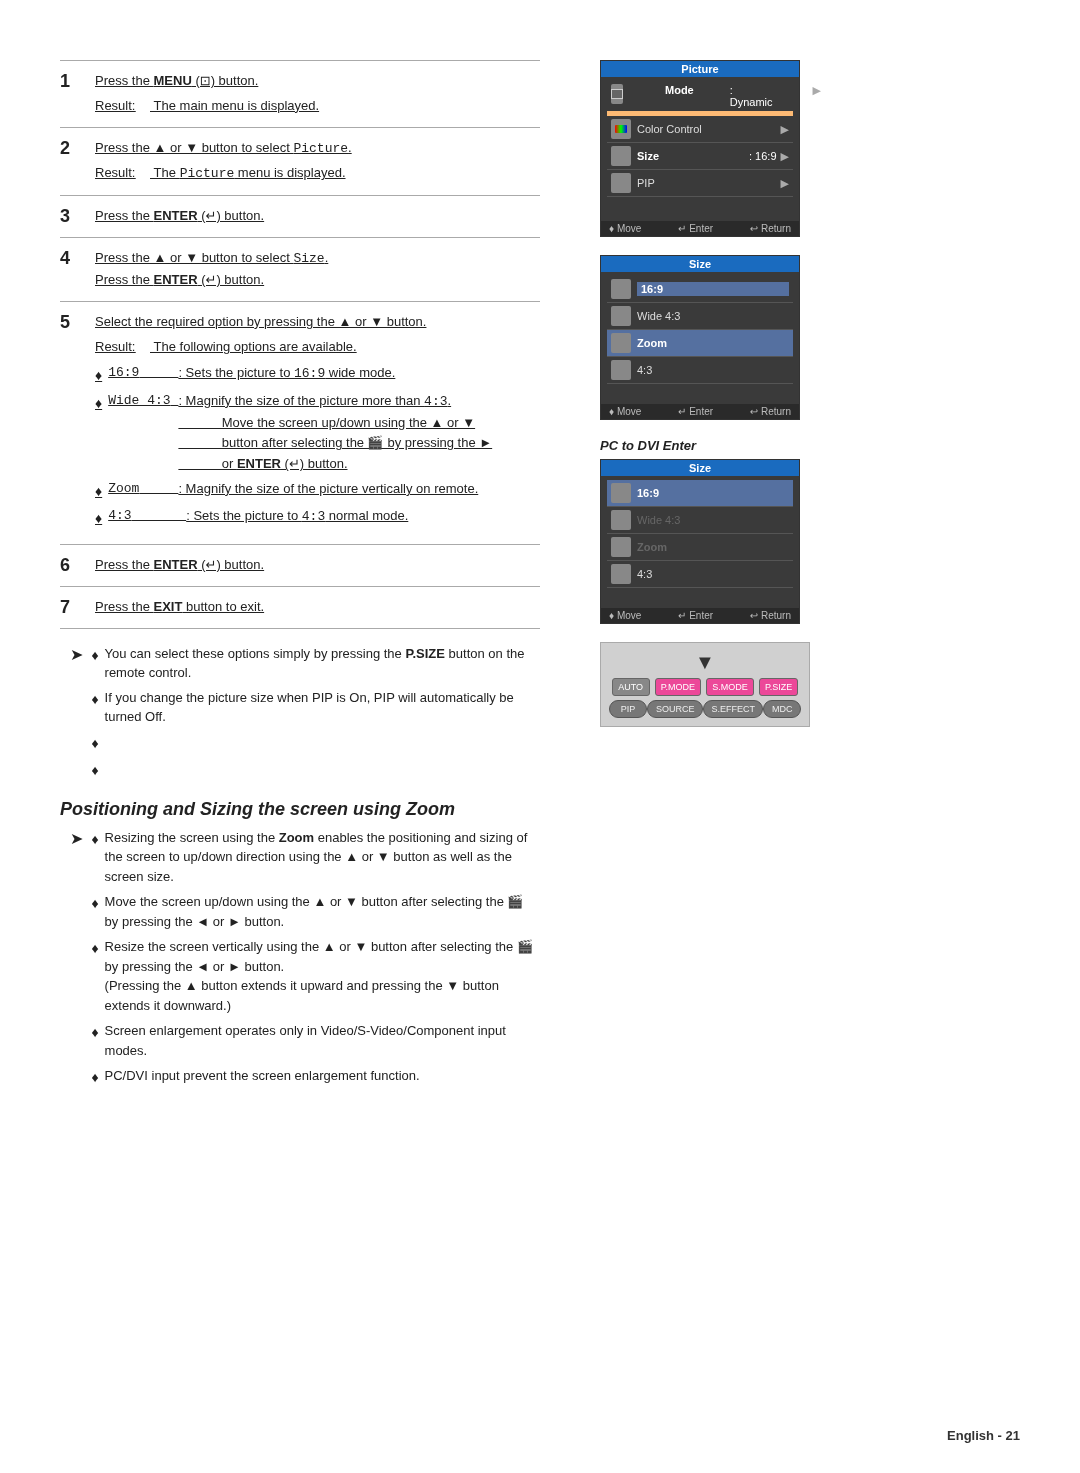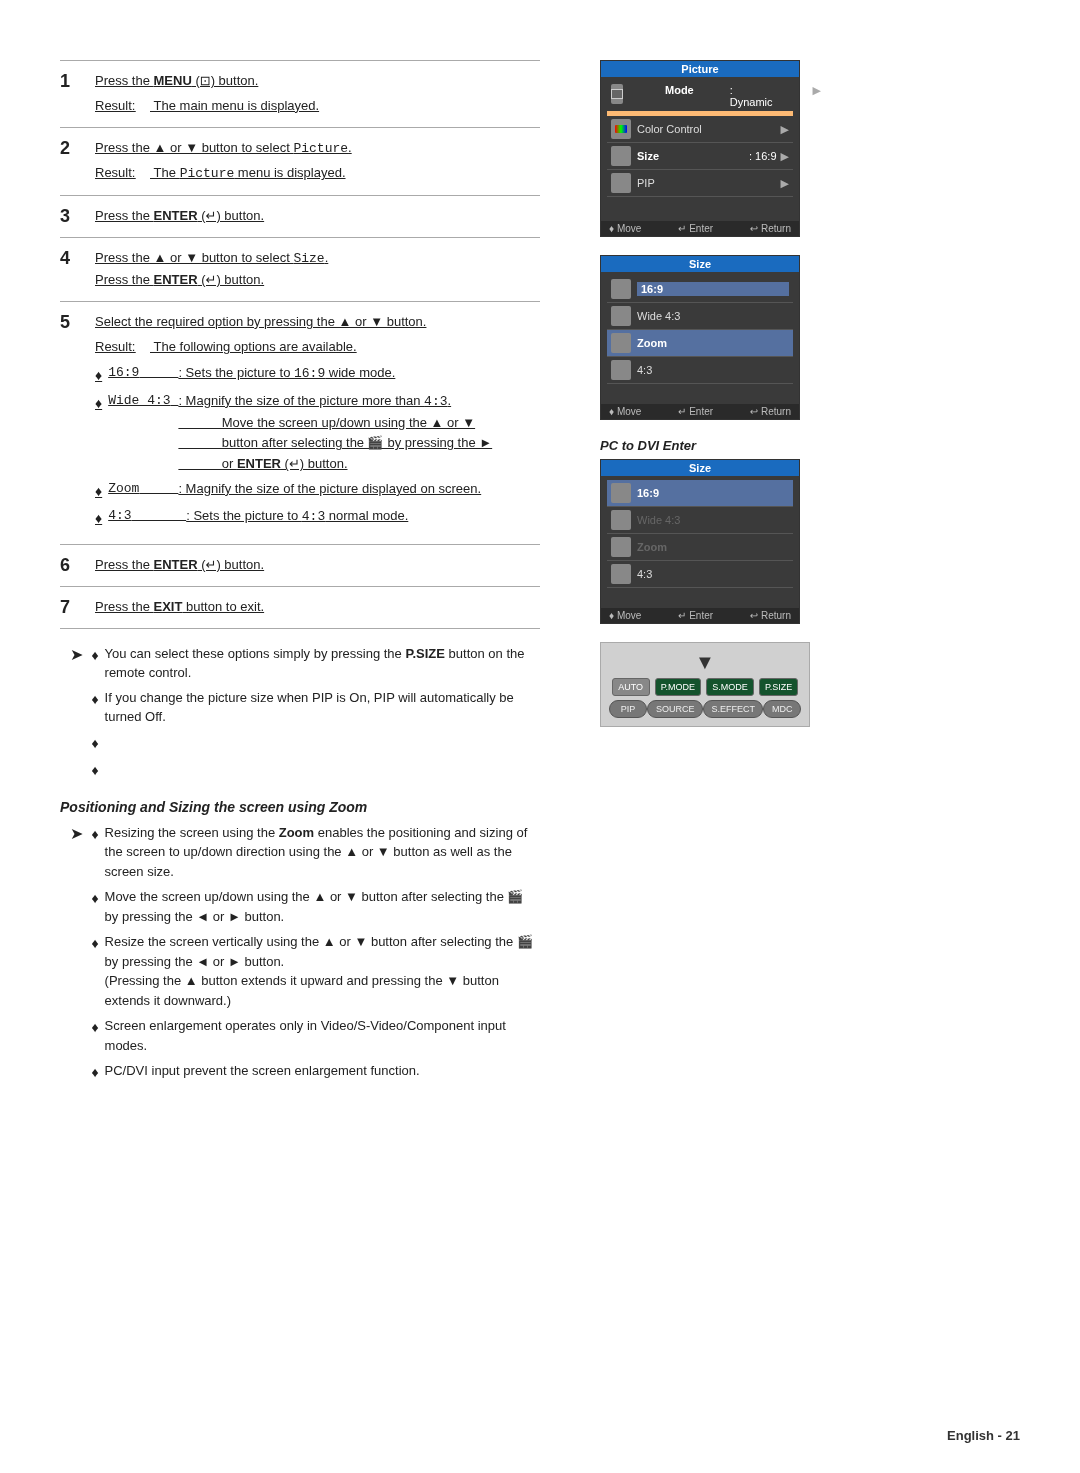--- a/index.html
+++ b/index.html
@@ -127,21 +127,21 @@
       font-family: 'Courier New', monospace;
     }
 
     
     .positioning-section {
       margin-top: 18px;
     }
     .positioning-title {
       font-style: italic;
       font-weight: bold;
-      font-size: 14px;
+      font-size: 18px;
       margin-bottom: 8px;
     }
     .positioning-rows {
       padding-left: 10px;
     }
     .pos-row {
       display: flex;
       align-items: flex-start;
       margin-bottom: 8px;
       font-size: 13px;
@@ -219,21 +219,21 @@
       background: #888;
       color: #fff;
       border: 1px solid #666;
       border-radius: 3px;
       font-size: 9px;
       padding: 3px 5px;
       text-align: center;
       min-width: 38px;
     }
     .remote-btn.dark {
-      background: #14532d;
+      background: #ec4899;
     }
     .remote-oval-row {
       display: flex;
       justify-content: space-around;
     }
     .remote-oval {
       background: #777;
       border: 1px solid #555;
       border-radius: 10px;
       font-size: 9px;
@@ -322,21 +322,21 @@
               <span class="diamond-bullet">♦</span>
               <span class="sub-bullet-label"><span class="monospace">Wide 4:3</span>&nbsp;</span>
               <span>: Magnify the size of the picture more than <span class="monospace">4:3</span>.<br>
               &nbsp;&nbsp;&nbsp;&nbsp;&nbsp;&nbsp;&nbsp;&nbsp;&nbsp;&nbsp;&nbsp;&nbsp;Move the screen up/down using the ▲ or ▼<br>
               &nbsp;&nbsp;&nbsp;&nbsp;&nbsp;&nbsp;&nbsp;&nbsp;&nbsp;&nbsp;&nbsp;&nbsp;button after selecting the 🎬 by pressing the ►<br>
               &nbsp;&nbsp;&nbsp;&nbsp;&nbsp;&nbsp;&nbsp;&nbsp;&nbsp;&nbsp;&nbsp;&nbsp;or <strong>ENTER</strong> (↵) button.</span>
             </div>
             <div class="sub-bullet-row">
               <span class="diamond-bullet">♦</span>
               <span class="sub-bullet-label"><span class="monospace">Zoom</span>&nbsp;&nbsp;&nbsp;&nbsp;&nbsp;</span>
-              <span>: Magnify the size of the picture displayed on screen.</span>
+              <span>: Magnify the size of the picture vertically on remote.</span>
             </div>
             <div class="sub-bullet-row">
               <span class="diamond-bullet">♦</span>
               <span class="sub-bullet-label"><span class="monospace">4:3</span>&nbsp;&nbsp;&nbsp;&nbsp;&nbsp;&nbsp;&nbsp;</span>
               <span>: Sets the picture to <span class="monospace">4:3</span> normal mode.</span>
             </div>
           </div>
         </td>
       </tr>
 

